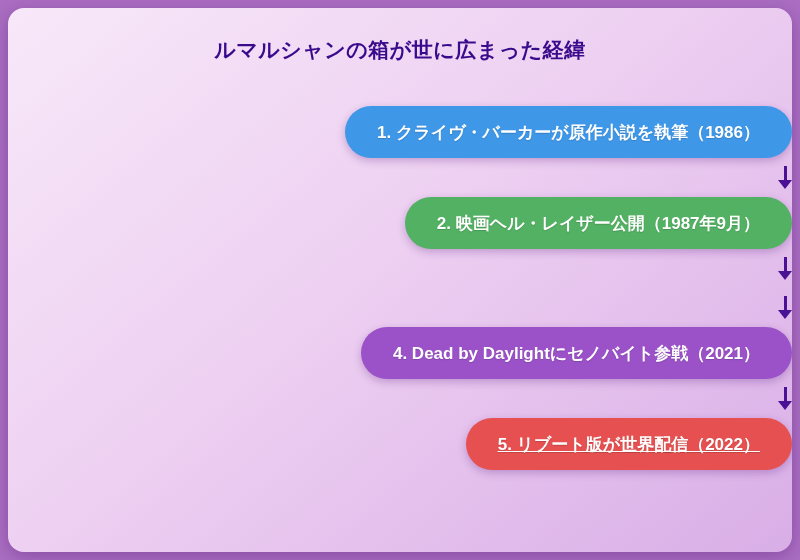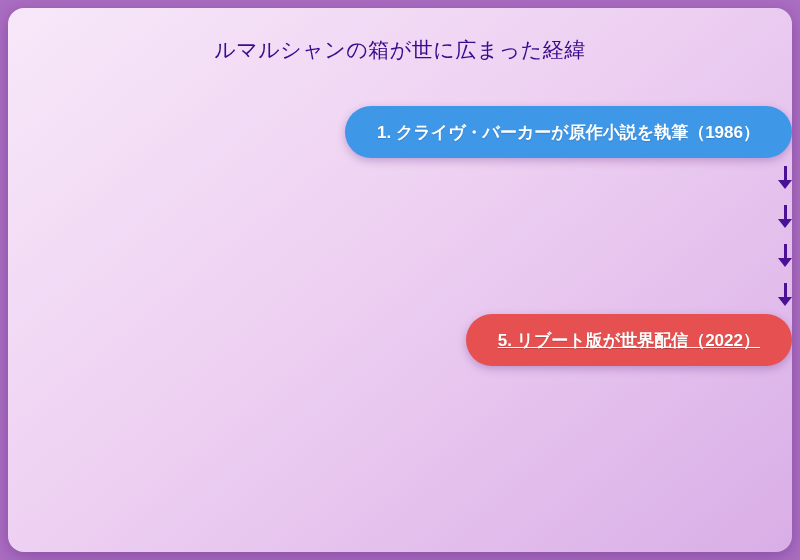--- a/index.html
+++ b/index.html
@@ -14,21 +14,21 @@
     inset: 8px;
     border-radius: 16px;
     background: linear-gradient(140deg, #f7e8f9 0%, #eed1f2 45%, #d9aee7 100%);
     box-shadow: 0 4px 18px rgba(70, 20, 110, 0.35);
     overflow: hidden;
   }
   .title {
     margin-top: 28px;
     text-align: center;
     font-size: 21px;
-    font-weight: normal;
+    font-weight: bold;
     letter-spacing: 0.5px;
   }
   .flow {
     margin-top: 42px;
     display: flex;
     flex-direction: column;
     align-items: flex-end;
   }
   .step {
     height: 52px;
@@ -72,32 +72,34 @@
 
   <div class="flow">
 
     <div class="step" style="background: rgb(63, 151, 232);">1. クライヴ・バーカーが原作小説を執筆（1986）</div>
 
     <div class="arrow" style="color: rgb(74, 17, 149);">
       <span class="shaft"></span>
       <span class="head"></span>
     </div>
 
+    <div class="step" style="background: rgb(83, 177, 99);">2. 映画ヘル・レイザー公開（1987年9月）</div>
 
     <div class="arrow" style="color: rgb(74, 17, 149);">
       <span class="shaft"></span>
       <span class="head"></span>
     </div>
 
 
     <div class="arrow" style="color: rgb(74, 17, 149);">
       <span class="shaft"></span>
       <span class="head"></span>
     </div>
 
+    <div class="step" style="background: rgb(155, 81, 199);">4. Dead by Daylightにセノバイト参戦（2021）</div>
 
     <div class="arrow" style="color: rgb(74, 17, 149);">
       <span class="shaft"></span>
       <span class="head"></span>
     </div>
 
     <div class="step" style="background: rgb(230, 80, 80); text-decoration: underline;">5. リブート版が世界配信（2022）</div>
 
   </div>
 </div>

